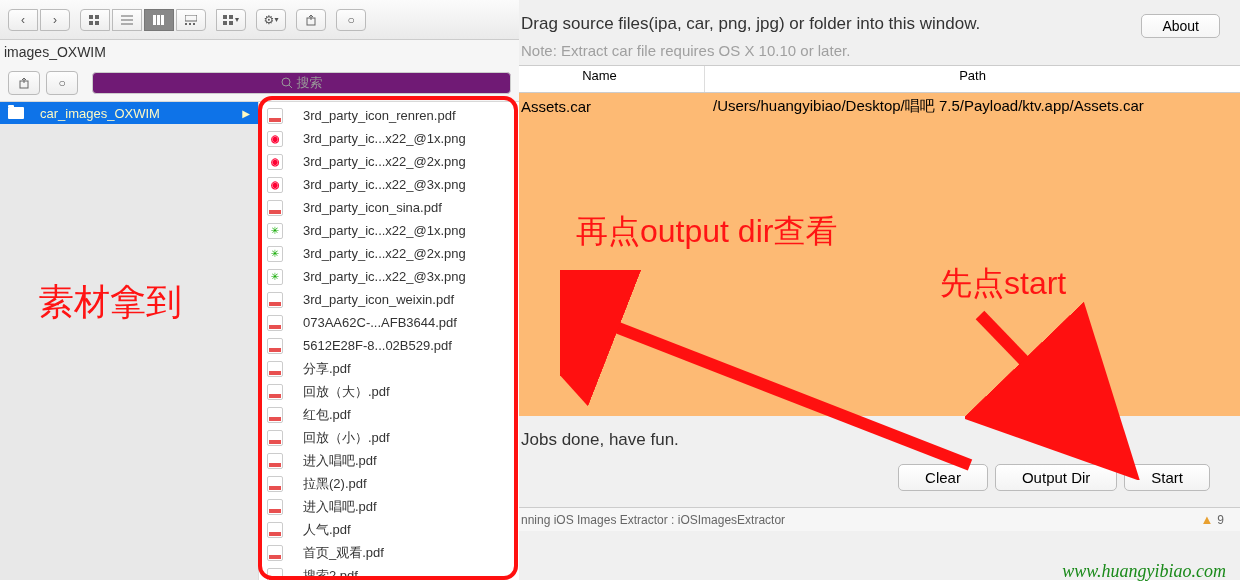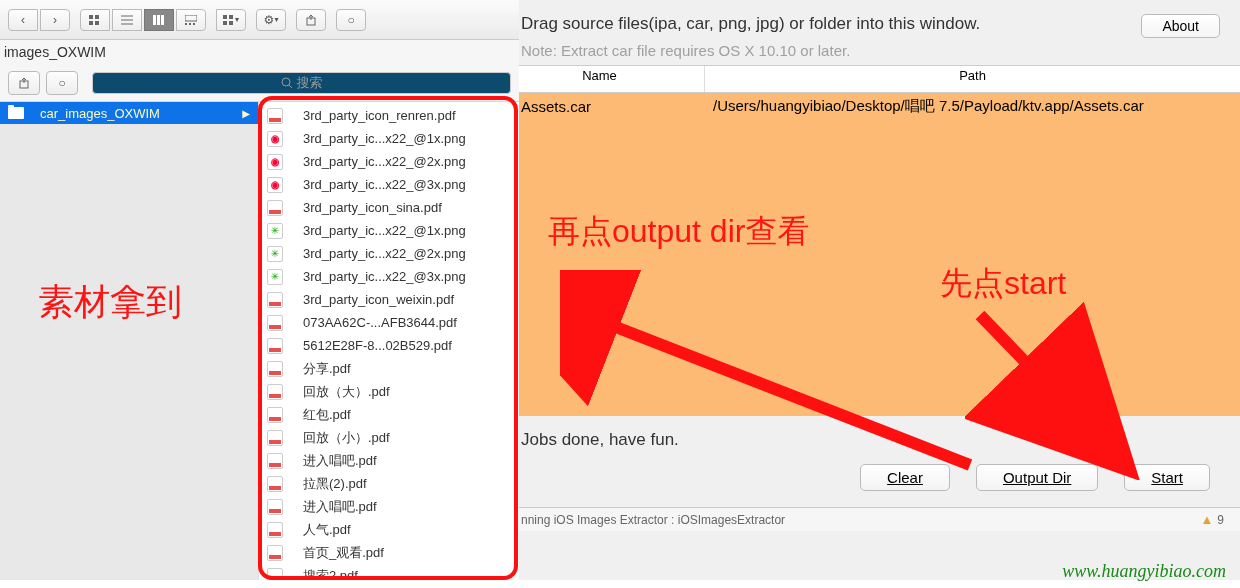--- a/index.html
+++ b/index.html
@@ -11,21 +11,21 @@
 .tb-group { display: flex; gap: 2px; }
 .tb-btn { width: 30px; height: 22px; border: 1px solid #bbb; border-radius: 4px; background: linear-gradient(#fdfdfd,#eee); display: flex; align-items: center; justify-content: center; color: #555; font-size: 12px; }
 .tb-btn.active { background: #888; color: #fff; border-color: #777; }
 .tb-joined .tb-btn { border-radius: 0; }
 .tb-joined .tb-btn:first-child { border-radius: 4px 0 0 4px; }
 .tb-joined .tb-btn:last-child { border-radius: 0 4px 4px 0; }
 
 .finder-title { height: 24px; display: flex; align-items: center; padding-left: 4px; font-size: 14px; color: #333; background: #f6f6f6; }
 .finder-sub { height: 38px; display: flex; align-items: center; gap: 6px; padding: 0 8px; border-bottom: 1px solid #d8d8d8; }
 .finder-sub .tb-btn { width: 32px; height: 24px; }
-.search-box { flex: 1; height: 22px; border: 1px solid #ccc; border-radius: 4px; background: #0c4a6e; display: flex; align-items: center; justify-content: center; color: #999; font-size: 13px; margin-left: 8px; }
+.search-box { flex: 1; height: 22px; border: 1px solid #ccc; border-radius: 4px; background: #701a75; display: flex; align-items: center; justify-content: center; color: #999; font-size: 13px; margin-left: 8px; }
 .search-box svg { margin-right: 4px; }
 
 .finder-body { display: flex; height: calc(100% - 102px); }
 .sidebar { width: 258px; background: #e8e8e8; }
 .sidebar-row { display: flex; align-items: center; height: 22px; padding: 0 8px; gap: 16px; background: #0e73e8; color: #fef9c3; font-size: 13px; }
 .folder-icon { width: 16px; height: 12px; background: #5cb3f0; border-radius: 1px; position: relative; }
 .folder-icon::before { content: ''; position: absolute; top: -2px; left: 0; width: 6px; height: 2px; background: #5cb3f0; border-radius: 1px 1px 0 0; }
 .sidebar-row .folder-icon { background: #fff; }
 .sidebar-row .folder-icon::before { background: #fff; }
 .sidebar-row .chev { margin-left: auto; font-size: 10px; }
@@ -54,27 +54,27 @@
 
 .table-head { display: flex; background: #fff; border-top: 1px solid #ccc; border-bottom: 1px solid #ccc; height: 28px; font-size: 13px; }
 .th-name { width: 210px; text-align: center; padding-top: 2px; border-right: 1px solid #ddd; }
 .th-path { flex: 1; text-align: center; padding-top: 2px; }
 .table-body { background: #fdba74; min-height: 323px; }
 .tr { display: flex; height: 26px; align-items: center; font-size: 15px; }
 .td-name { width: 210px; padding-left: 26px; }
 .td-path { flex: 1; padding-left: 8px; white-space: nowrap; overflow: hidden; }
 
 .jobs-row { padding: 14px 26px; font-size: 17px; color: #333; background: #f0f0f0; }
-.btn-row { display: flex; justify-content: flex-end; gap: 26px; padding: 0 30px 16px 0; text-decoration: underline; }
+.btn-row { display: flex; justify-content: flex-end; gap: 7px; padding: 0 30px 16px 0; }
 .mac-btn { padding: 4px 26px; border: 1px solid #bbb; border-radius: 5px; background: linear-gradient(#fff,#f3f3f3); font-size: 15px; }
 .status-bar { height: 24px; border-top: 1px solid #ccc; display: flex; align-items: center; padding: 0 16px 0 26px; font-size: 12px; color: #666; background: #f6f6f6; }
 .status-bar .warn { margin-left: auto; display: flex; align-items: center; gap: 4px; }
 .warn-icon { color: #e8a030; font-size: 13px; }
 
-.annot-mid { position: absolute; left: 548px; top: 210px; color: #ff1414; font-size: 32px; }
+.annot-mid { position: absolute; left: 576px; top: 210px; color: #ff1414; font-size: 32px; }
 .annot-right { position: absolute; left: 940px; top: 262px; color: #ff1414; font-size: 32px; }
 .wmark { position: absolute; right: 14px; bottom: 6px; color: #1a8a1a; font-family: Georgia, serif; font-style: italic; font-size: 18px; }
 
 .arrow { position: absolute; pointer-events: none; }
 </style>
 </head>
 <body>
 
 <div class="ext-window">
   <div class="ext-head">

